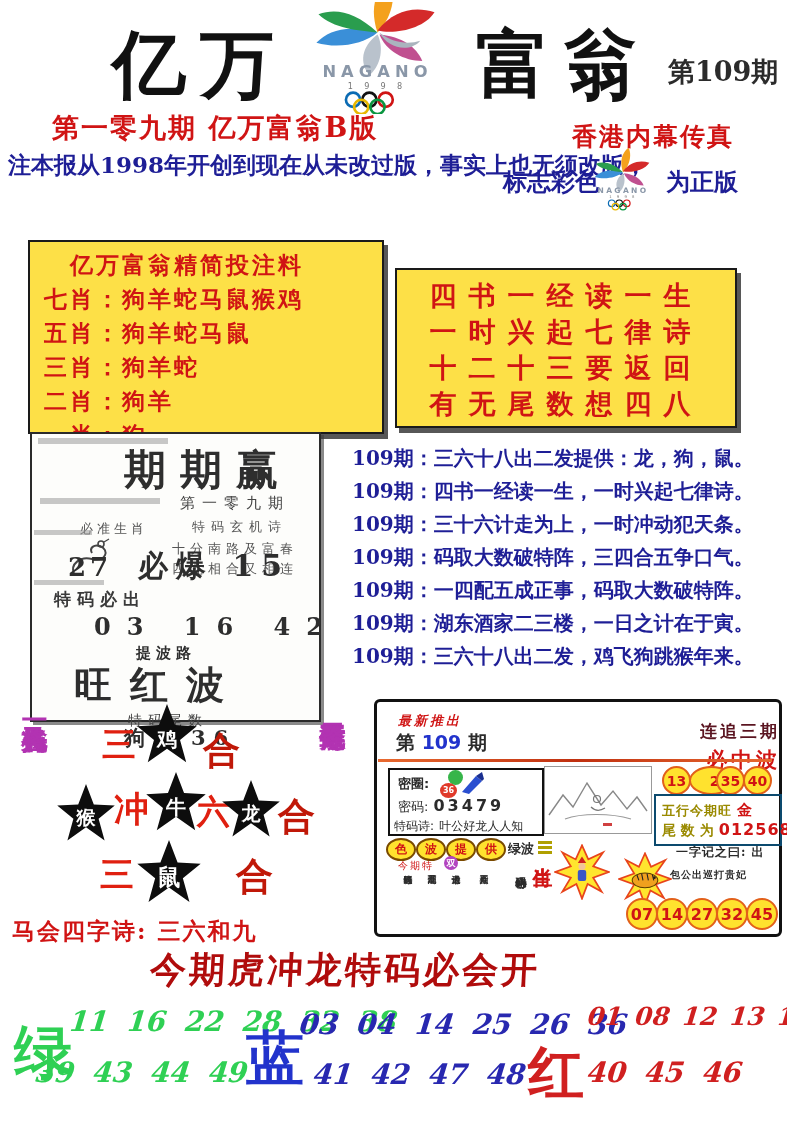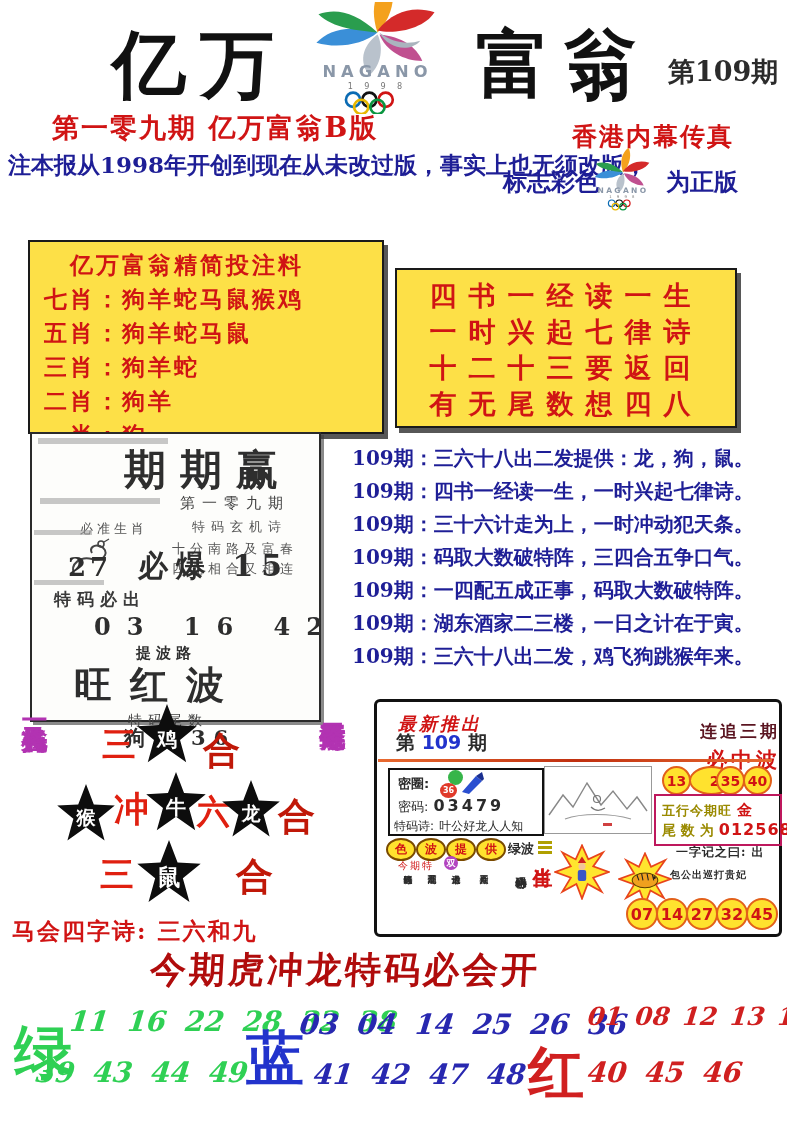--- a/index.html
+++ b/index.html
@@ -177,21 +177,21 @@
     <span style="font-size:23px;">鼠</span>
   </div>
   <div class="abs b serif" style="left:236px;top:852px;font-size:37px;color:#c01808;">合</div>
 
   <div class="abs red b serif" style="left:12px;top:916px;font-size:23px;letter-spacing:2px;">马会四字诗: 三六和九</div>
 
   <div class="abs deepred b serif" style="left:150px;top:946px;font-size:36px;letter-spacing:3px;transform:skewX(-3deg);">今期虎冲龙特码必会开</div>
 
   <div class="abs" style="left:374px;top:699px;width:402px;height:232px;border:3px solid #111;border-radius:6px;background:#fff;"></div>
 
-  <div class="abs red b serif" style="left:398px;top:712px;font-size:18px;letter-spacing:3px;font-style:italic;">最新推出</div>
+  <div class="abs red b serif" style="left:398px;top:712px;font-size:13px;letter-spacing:3px;font-style:italic;">最新推出</div>
   <div class="abs" style="left:396px;top:730px;font-size:19px;font-weight:bold;">
     <span class="ink">第</span>
     <span style="color:#2233cc;">109</span>
     <span class="ink">期</span>
   </div>
   <div class="abs maroon b serif" style="left:700px;top:720px;font-size:17px;letter-spacing:3px;">连追三期</div>
   <div class="abs red b serif" style="left:706px;top:746px;font-size:21px;letter-spacing:4px;">必中波</div>
 
   <div class="abs" style="left:378px;top:759px;width:394px;height:3px;background:linear-gradient(90deg,#e86a30,#c03010,#e86a30);"></div>
 
@@ -221,21 +221,21 @@
       <path d="M46,40 q6,6 14,1" stroke="#777" fill="none" stroke-width="1.2"></path>
       <rect x="58" y="56" width="9" height="3" fill="#d04040"></rect>
     </svg>
   </div>
 
   <div class="ycirc" style="left:662px;top:766px;width:25px;height:25px;font-size:14px;">13</div>
   <div class="ycirc" style="left:689px;top:766px;width:25px;height:25px;font-size:14px;padding-left:16px;">24</div>
   <div class="ycirc" style="left:716px;top:766px;width:25px;height:25px;font-size:14px;">35</div>
   <div class="ycirc" style="left:743px;top:766px;width:25px;height:25px;font-size:14px;">40</div>
 
-  <div class="abs" style="left:654px;top:794px;width:124px;height:48px;border:2px solid #be185d;">
+  <div class="abs" style="left:654px;top:794px;width:124px;height:48px;border:2px solid #0c4a6e;">
     <div class="abs" style="left:6px;top:4px;">
       <span class="olive b" style="font-size:13px;letter-spacing:1px;">五行今期旺</span>
       <span class="red b" style="font-size:15px;">金</span>
     </div>
     <div class="abs" style="left:6px;top:24px;">
       <span class="olive b" style="font-size:14px;">尾 数 为</span>
       <span class="red b" style="font-size:16px;letter-spacing:1px;">012568</span>
     </div>
   </div>
 

